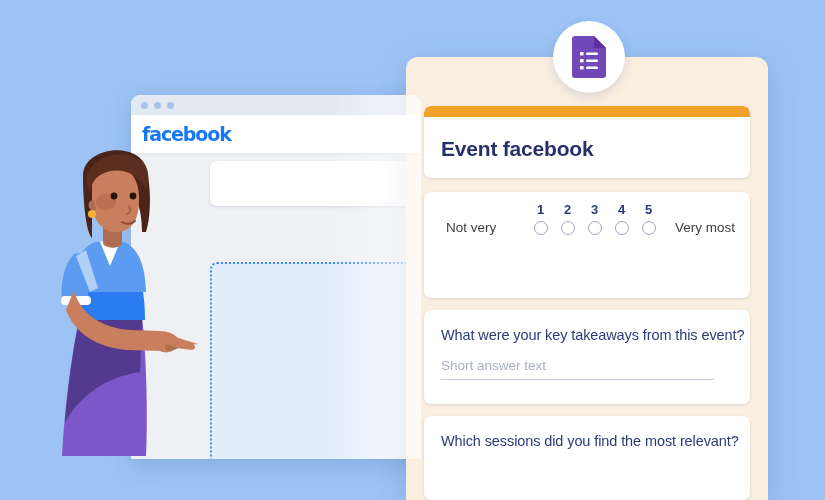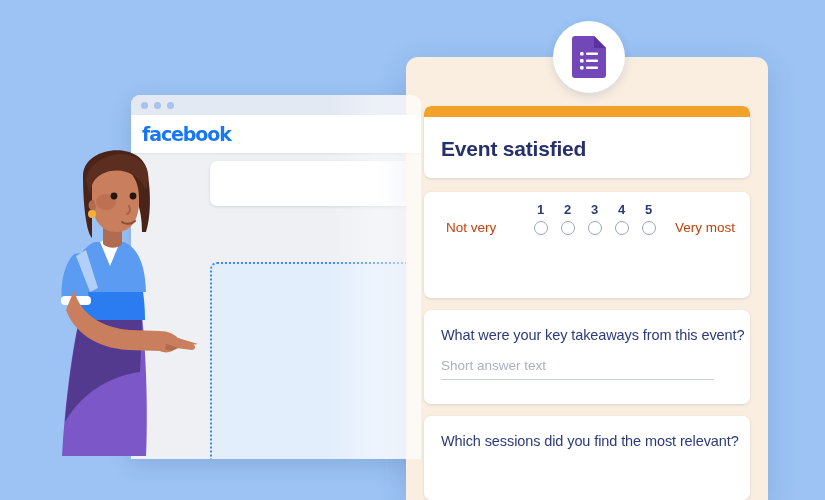--- a/index.html
+++ b/index.html
@@ -83,21 +83,21 @@
   .card-q3{top:359px;height:84px;}
   .q-text{
     color:#2c3a78;font-size:14.5px;padding:17px 0 0 17px;letter-spacing:-.1px;
   }
   .scale{position:relative;margin:10px 0 0 17px;}
   .scale-nums{display:flex;margin-left:86px;gap:0;}
   .scale-nums span{
     width:27px;text-align:center;color:#2c3a78;font-size:13px;font-weight:bold;
   }
   .scale-row{display:flex;align-items:center;margin-top:3px;}
-  .scale-label{color:#c2410c;font-size:13.5px;}
+  .scale-label{color:#404040;font-size:13.5px;}
   .scale-label.left{width:86px;text-align:left;padding-left:5px;box-sizing:border-box;}
   .scale-label.right{padding-left:13px;}
   .circles{display:flex;}
   .circles i{
     width:27px;display:flex;justify-content:center;
   }
   .circles i:after{
     content:"";width:14px;height:14px;border-radius:50%;
     border:1.4px solid #9aa3c4;box-sizing:border-box;display:block;
   }
@@ -171,21 +171,21 @@
       <path d="M24 152 C30 176 52 190 80 192 L110 193 C118 193 124 196 128 200 L140 205 C146 207 147 211 142 212 L126 210 C123 214 116 216 110 213 L78 212 C46 210 24 194 16 172 Z" fill="#c97f5e"></path>
       <path d="M116 206 C120 207 124 208 128 210 C124 213 118 213 115 211 Z" fill="#b06c50"></path>
       <path d="M128 200 L148 206 L128 209 Z" fill="#c97f5e"></path>
     </svg>
   </div>
 
   <div class="forms-panel">
 
     <div class="card card-title">
       <div class="title-bar"></div>
-      <div class="title-text">Event satisfied</div>
+      <div class="title-text">Event facebook</div>
     </div>
 
     <div class="card card-q1">
       <div class="scale">
         <div class="scale-nums">
           <span>1</span>
           <span>2</span>
           <span>3</span>
           <span>4</span>
           <span>5</span>

